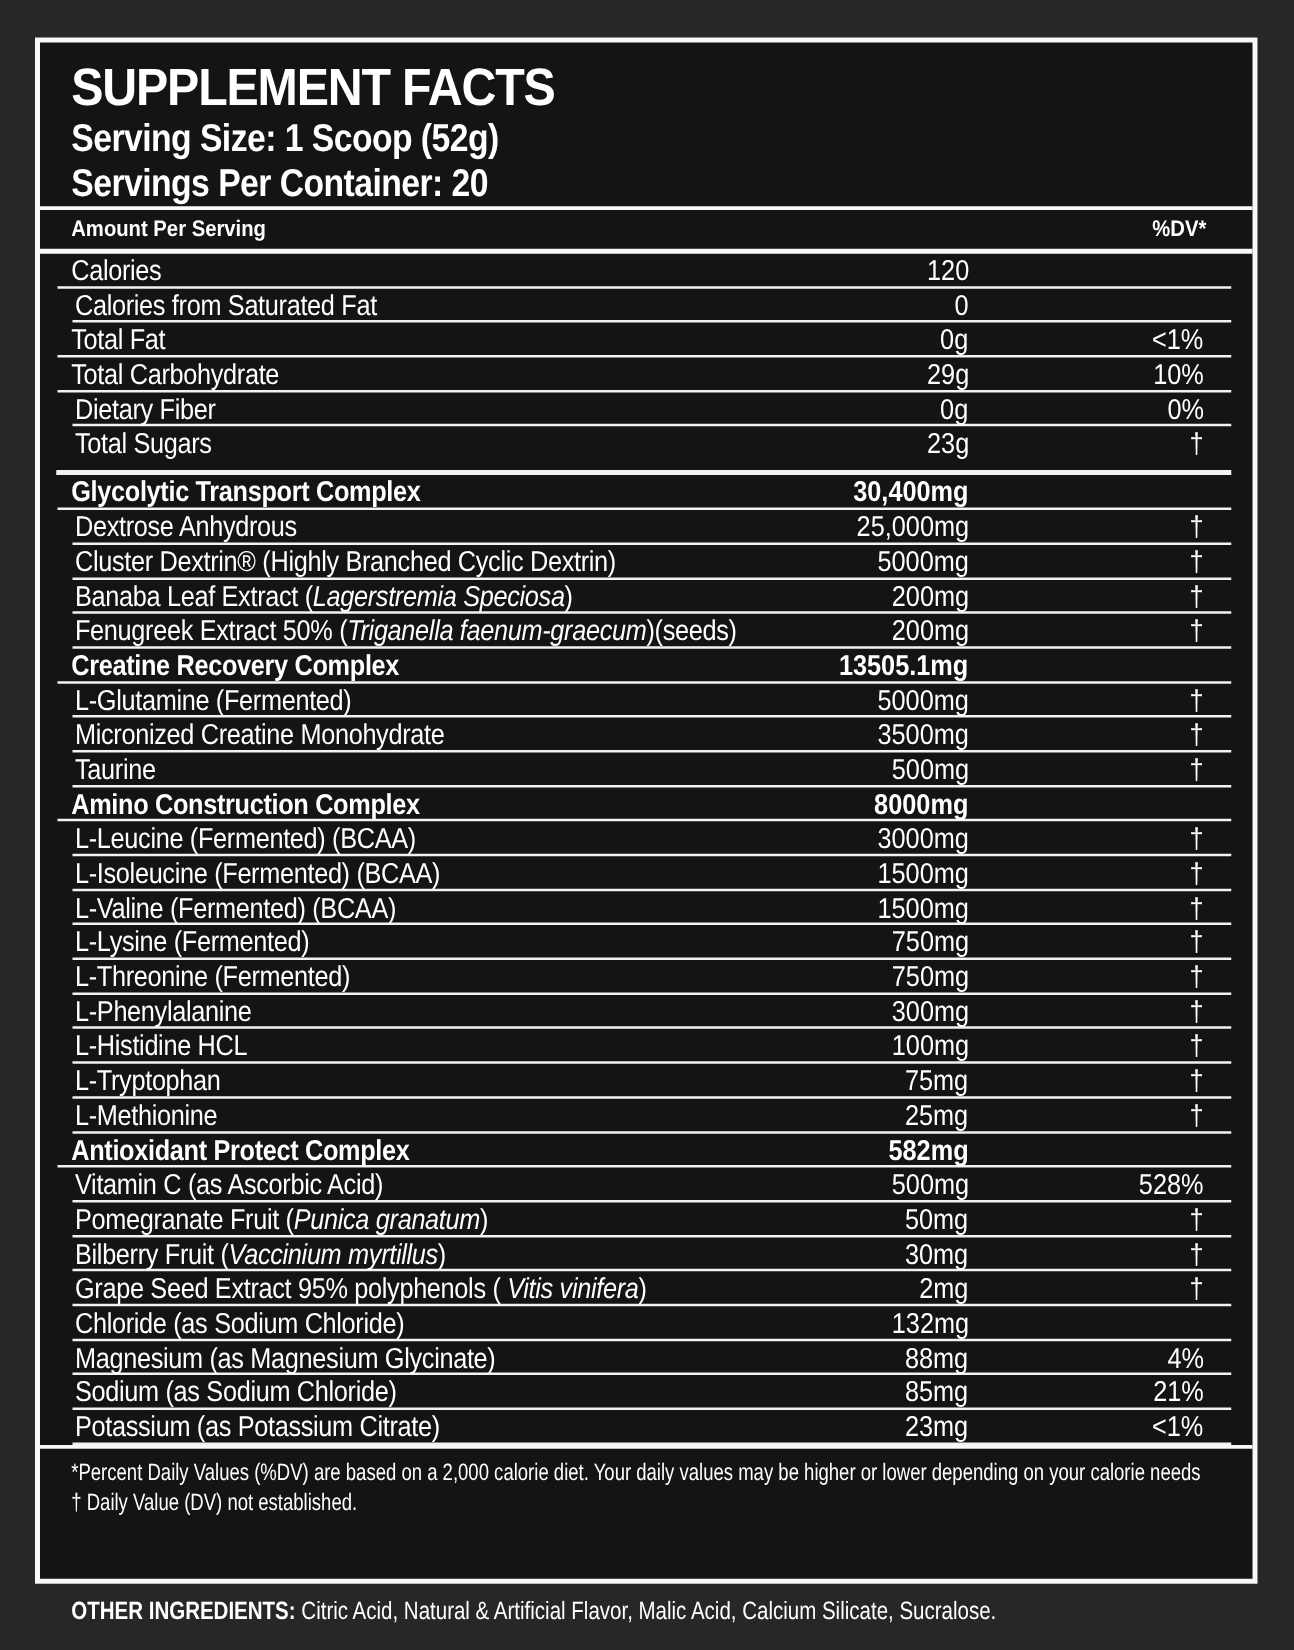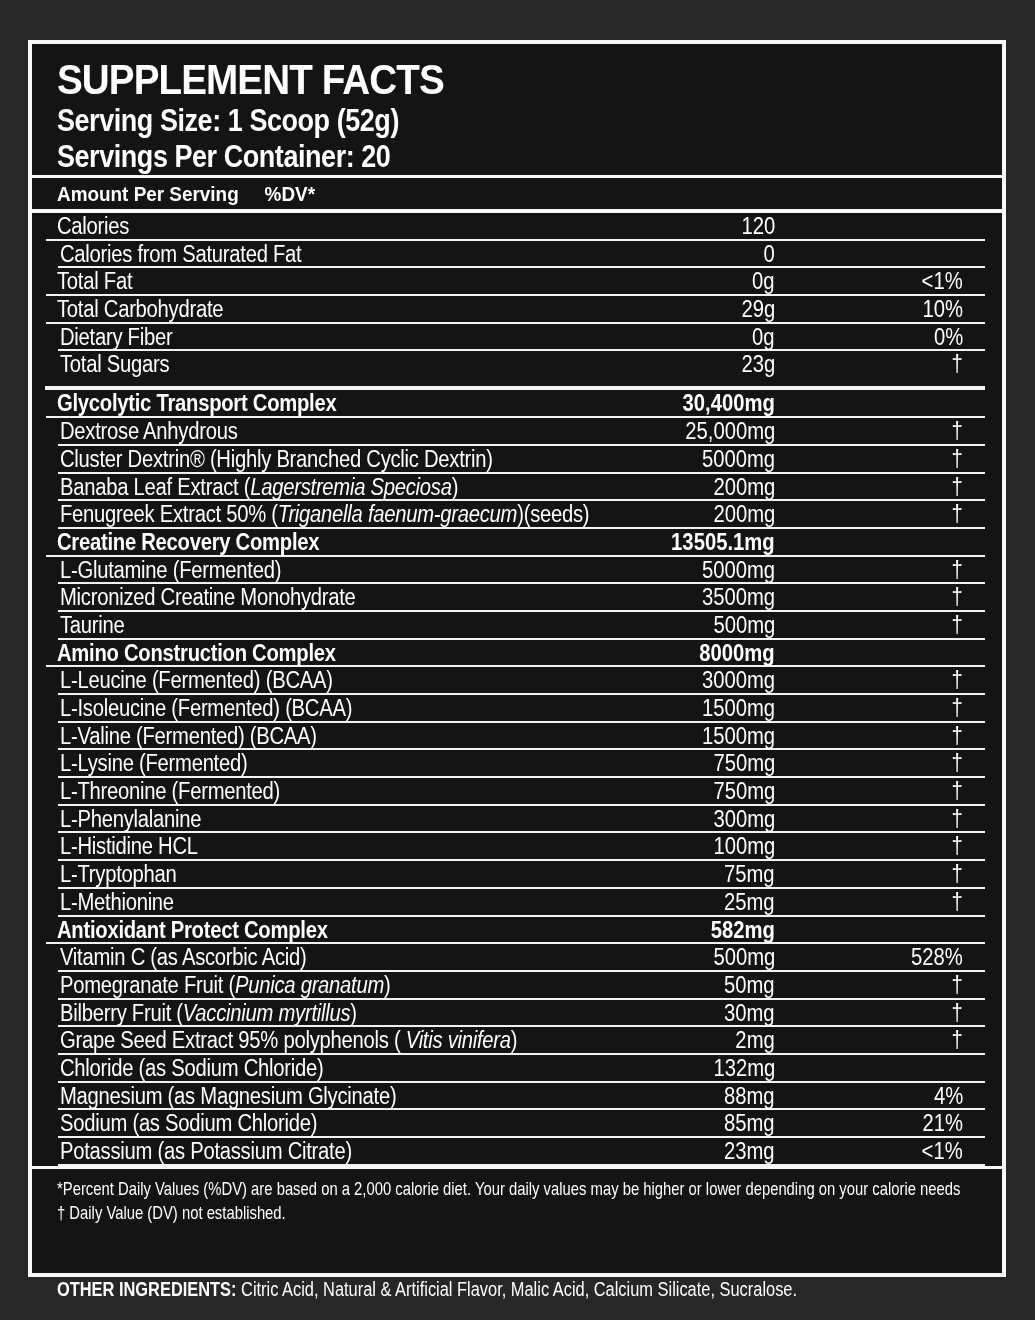--- a/index.html
+++ b/index.html
@@ -3,38 +3,38 @@
 <meta charset="utf-8">
 <style>
   html,body{margin:0;padding:0;}
   body{
     width:1035px;height:1320px;position:relative;
     background:#272727;color:#ffffff;
     font-family:"Liberation Sans", sans-serif;
     overflow:hidden;
   }
   .panel{
-    position:absolute;left:28px;top:40px;width:978px;height:1237px;
+    position:absolute;left:28px;top:30px;width:978px;height:1237px;
     border:4px solid #f8f8f8;background:#141414;box-sizing:border-box;
   }
   
   .hdr{padding:13px 20px 0 25px;height:118px;}
   .title{
     font-size:42px;font-weight:bold;line-height:46px;white-space:nowrap;
     transform:scaleX(0.92);transform-origin:0 50%;letter-spacing:-1px;
   }
   .sub{
     font-size:31px;font-weight:bold;line-height:36px;white-space:nowrap;
     transform:scaleX(0.87);transform-origin:0 50%;letter-spacing:-0.5px;
   }
   .hline3{height:3px;background:#f8f8f8;}
   .hline4{height:4px;background:#f8f8f8;}
   .amount-bar{
-    height:31px;display:flex;align-items:center;
-    padding:0 37px 0 25px;font-weight:bold;font-size:21px;
+    height:31px;display:flex;justify-content:space-between;align-items:center;
+    padding:0 37px 0 25px;font-weight:bold;font-size:18px;
   }
   .amount-bar .lft{transform:scaleX(0.9);transform-origin:0 50%;white-space:nowrap;}
   .amount-bar .rgt{transform:scaleX(0.9);transform-origin:100% 50%;white-space:nowrap;}
   
   .rows{}
   .row{
     position:relative;height:25.7px;border-bottom:2px solid #f2f2f2;
     margin-right:17px;
   }
   .row.indent0{margin-left:14px;padding-left:11px;}

